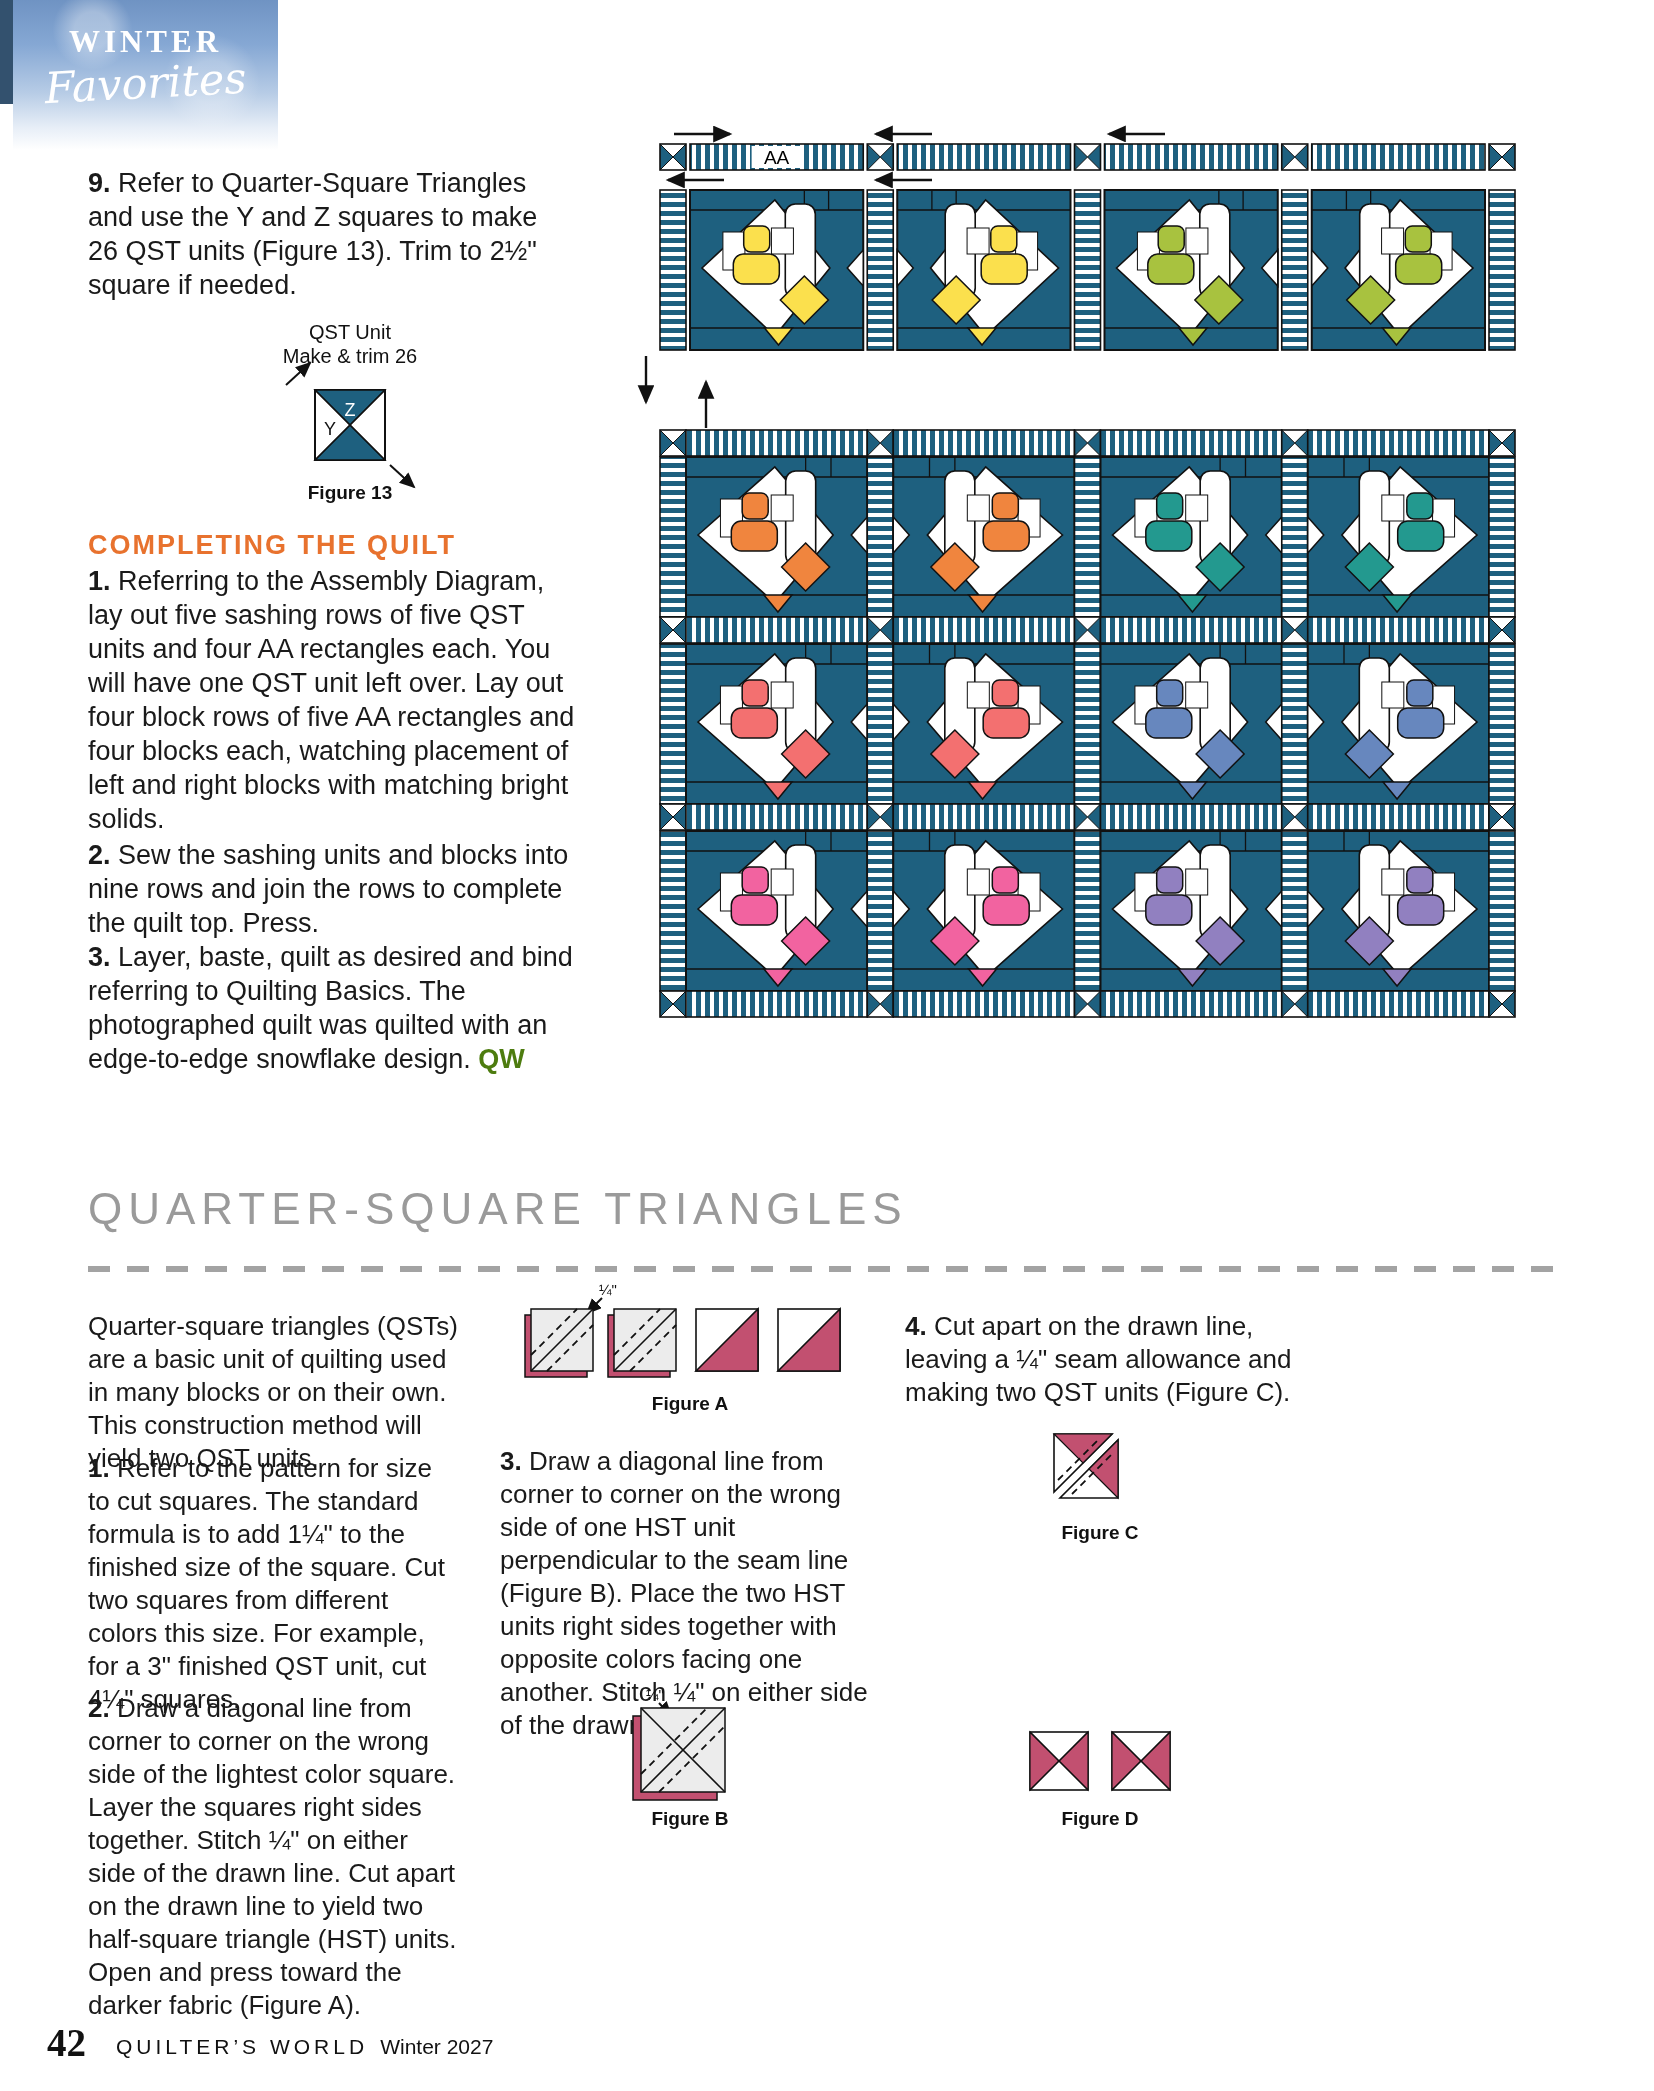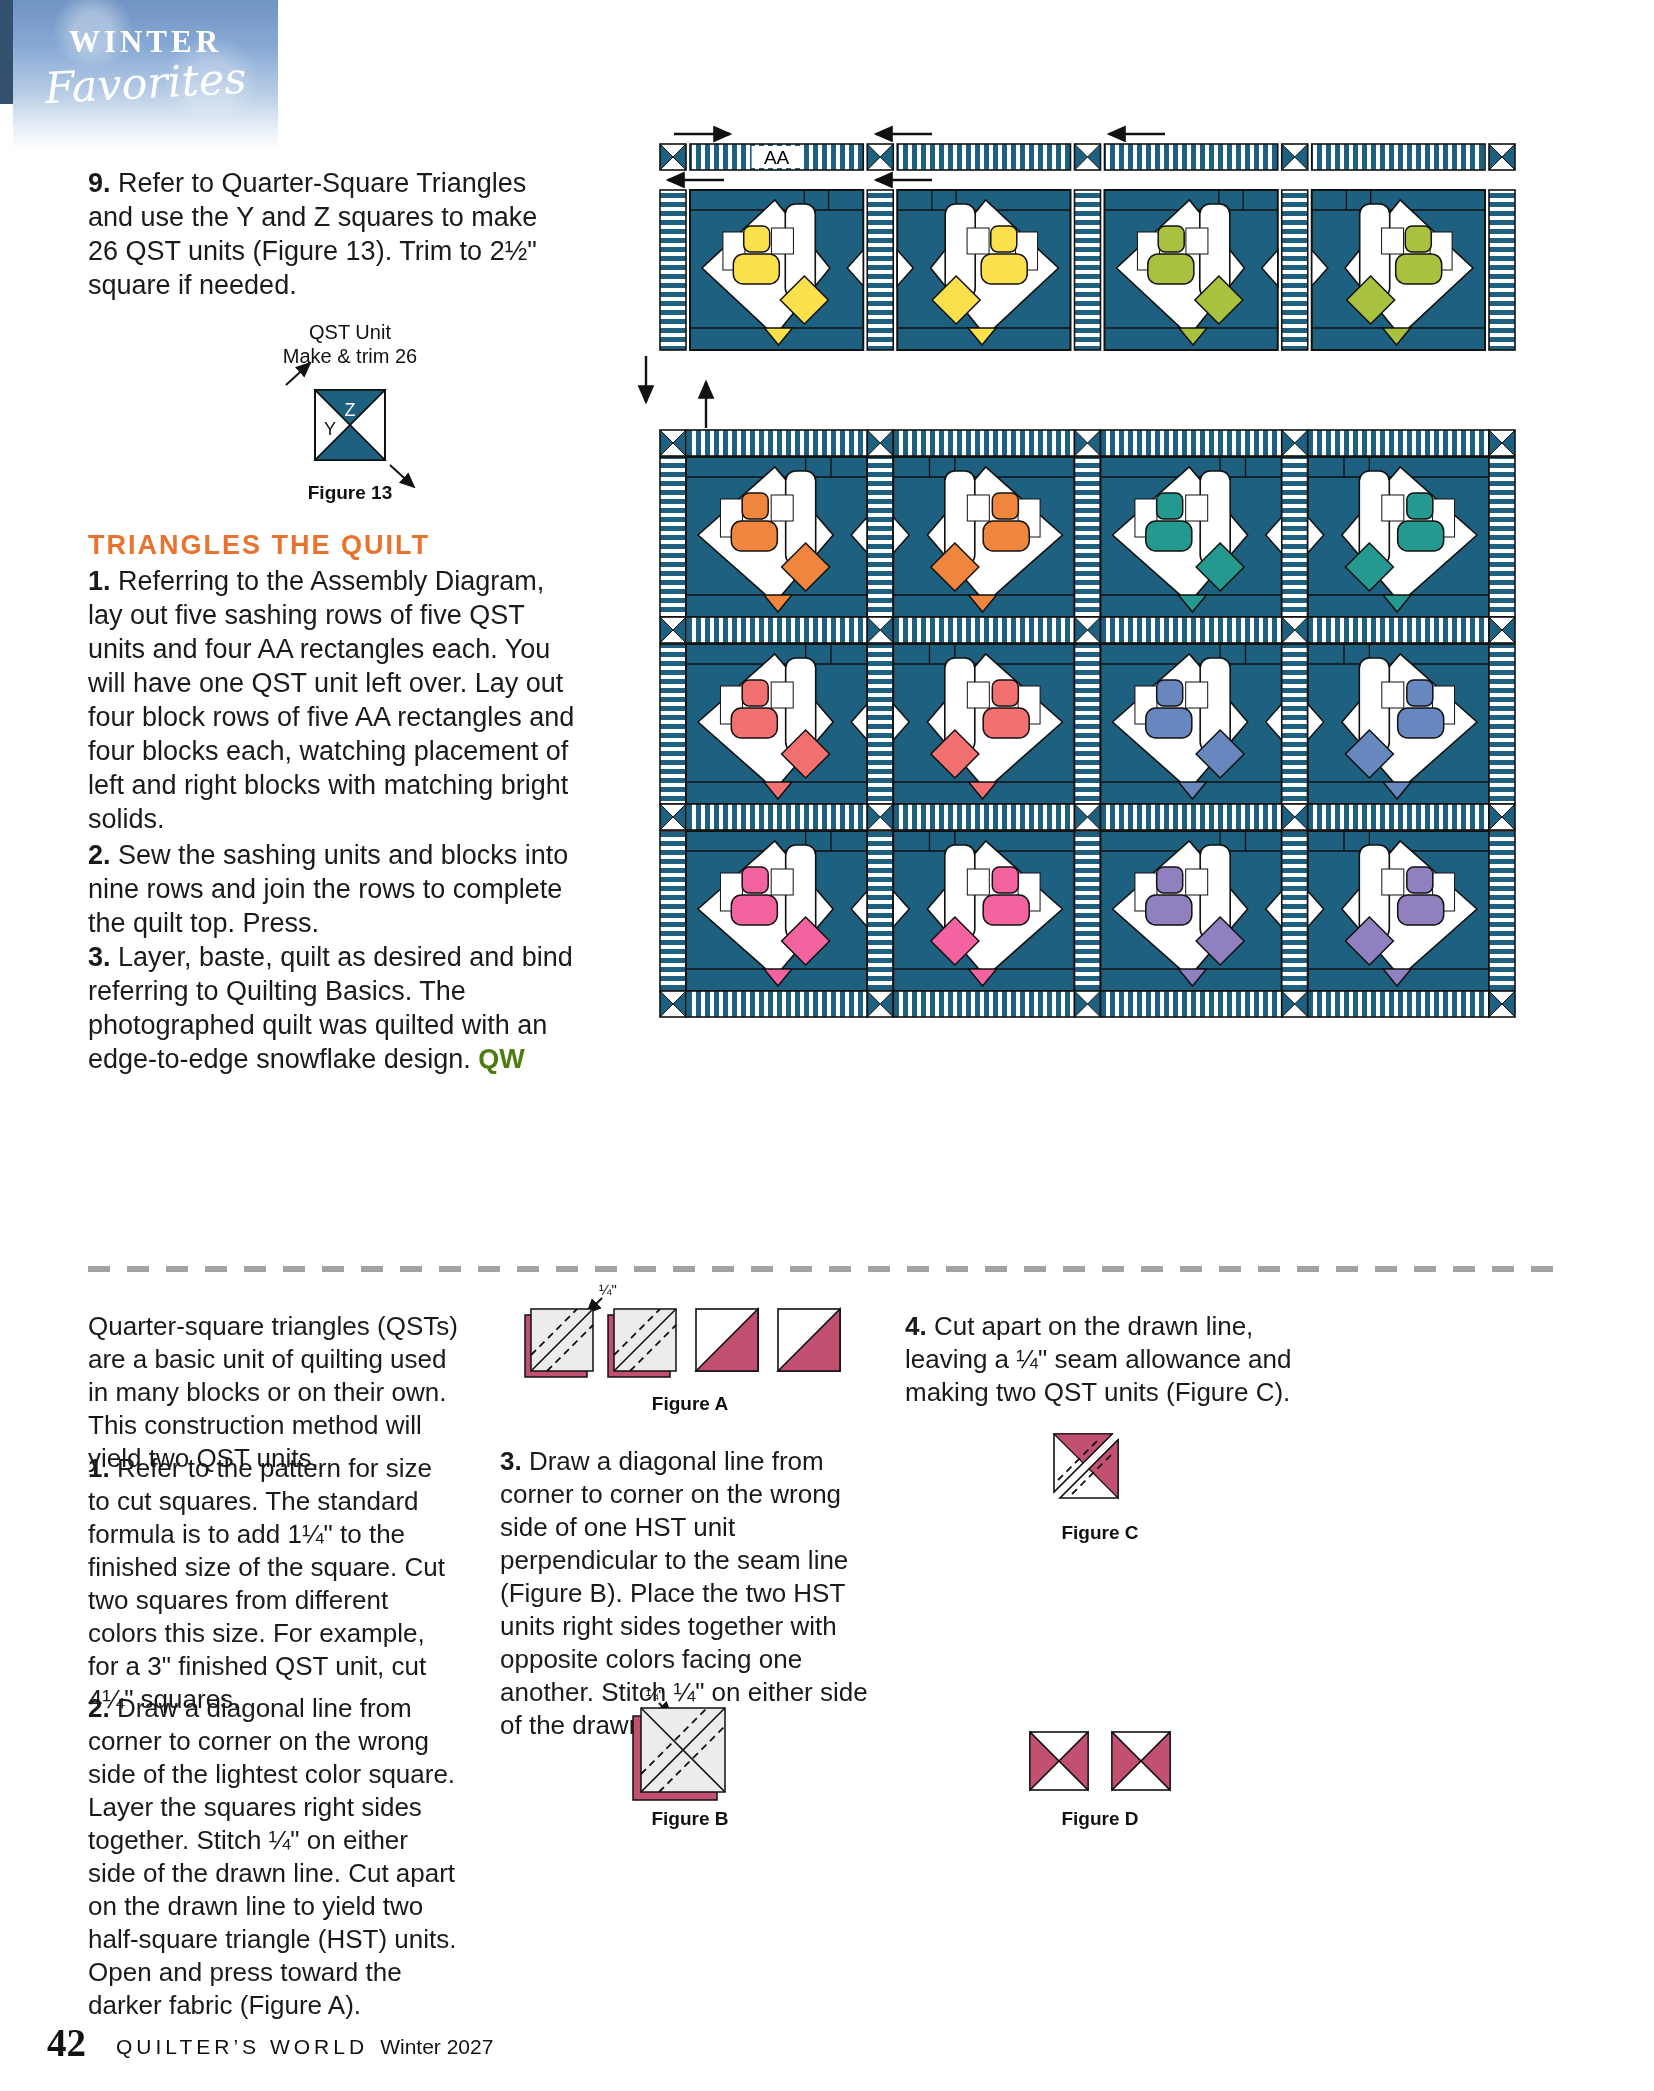--- a/index.html
+++ b/index.html
@@ -75,21 +75,21 @@
     <polygon points="75,125 145,125 110,90" fill="#1e607f" stroke="#111" stroke-width="1.4"></polygon>
     <line x1="75" y1="55" x2="145" y2="125" stroke="#111" stroke-width="1.2"></line>
     <line x1="145" y1="55" x2="75" y2="125" stroke="#111" stroke-width="1.2"></line>
     <text x="110" y="81" text-anchor="middle" font-size="18" fill="#fff">Z</text>
     <text x="90" y="100" text-anchor="middle" font-size="18" fill="#111">Y</text>
     <line x1="46" y1="50" x2="70" y2="28" class="ln" marker-end="url(#ah)"></line>
     <line x1="150" y1="130" x2="174" y2="152" class="ln" marker-end="url(#ah)"></line>
   </svg>
   <div class="figcap" style="left:230px;top:482px;width:240px;">Figure 13</div>
 
-  <div id="heading-completing">TRIANGLES THE QUILT</div>
+  <div id="heading-completing">COMPLETING THE QUILT</div>
 
   <p class="body-par" style="left:88px;top:564px;width:492px;margin:0;"><b>1.</b><span> Referring to the Assembly Diagram, lay out five sashing rows of five QST units and four AA rectangles each. You will have one QST unit left over. Lay out four block rows of five AA rectangles and four blocks each, watching placement of left and right blocks with matching bright solids.</span></p>
   <p class="body-par" style="left:88px;top:838px;width:492px;margin:0;"><b>2.</b><span> Sew the sashing units and blocks into nine rows and join the rows to complete the quilt top. Press.</span></p>
   <p class="body-par" style="left:88px;top:940px;width:492px;margin:0;"><b>3.</b><span> Layer, baste, quilt as desired and bind referring to Quilting Basics. The photographed quilt was quilted with an edge-to-edge snowflake design. </span><b class="qw">QW</b></p>
 
   <svg id="quilt-svg" style="left:630px;top:126px;" width="915" height="900" viewBox="-30 -4 915 900">
       <defs>
         <pattern id="stV" width="9" height="8" patternUnits="userSpaceOnUse">
           <rect width="9" height="8" fill="#fff"></rect>
           <rect width="5" height="8" fill="#1e607f"></rect>
@@ -550,20 +550,21 @@
       <rect x="647.75" y="861" width="181.25" height="26" fill="url(#stV)" stroke="#111111" stroke-width="1.6"></rect>
       <rect x="829" y="861" width="26" height="26" fill="#fff"></rect>
       <polygon points="829,861 842,874 829,887" fill="#1e607f"></polygon>
       <polygon points="855,861 842,874 855,887" fill="#1e607f"></polygon>
       <line x1="829" y1="861" x2="855" y2="887" stroke="#111111" stroke-width="1"></line>
       <line x1="855" y1="861" x2="829" y2="887" stroke="#111111" stroke-width="1"></line>
       <rect x="829" y="861" width="26" height="26" fill="none" stroke="#111111" stroke-width="1.6"></rect>
     </svg>
 
 
+  <div id="qst-title">QUARTER-SQUARE TRIANGLES</div>
   <div id="qst-dash"></div>
 
   <p class="col-par" style="left:88px;top:1310px;width:372px;margin:0;">Quarter-square triangles (QSTs) are a basic unit of quilting used in many blocks or on their own. This construction method will yield two QST units.</p>
   <p class="col-par" style="left:88px;top:1452px;width:372px;margin:0;"><b>1.</b><span> Refer to the pattern for size to cut squares. The standard formula is to add 1¼" to the finished size of the square. Cut two squares from different colors this size. For example, for a 3" finished QST unit, cut 4¼" squares.</span></p>
   <p class="col-par" style="left:88px;top:1692px;width:372px;margin:0;"><b>2.</b><span> Draw a diagonal line from corner to corner on the wrong side of the lightest color square. Layer the squares right sides together. Stitch ¼" on either side of the drawn line. Cut apart on the drawn line to yield two half-square triangle (HST) units. Open and press toward the darker fabric (Figure A).</span></p>
 
   <svg style="left:520px;top:1280px;" width="340" height="122" viewBox="0 0 340 122">
     <text x="88" y="15" text-anchor="middle" font-size="15" fill="#111">¼"</text>
     <line x1="82" y1="18" x2="67" y2="33" class="ln" marker-end="url(#ah)"></line>
     <rect x="5" y="35" width="62" height="62" class="mr" stroke="#111" stroke-width="1.5"></rect>

